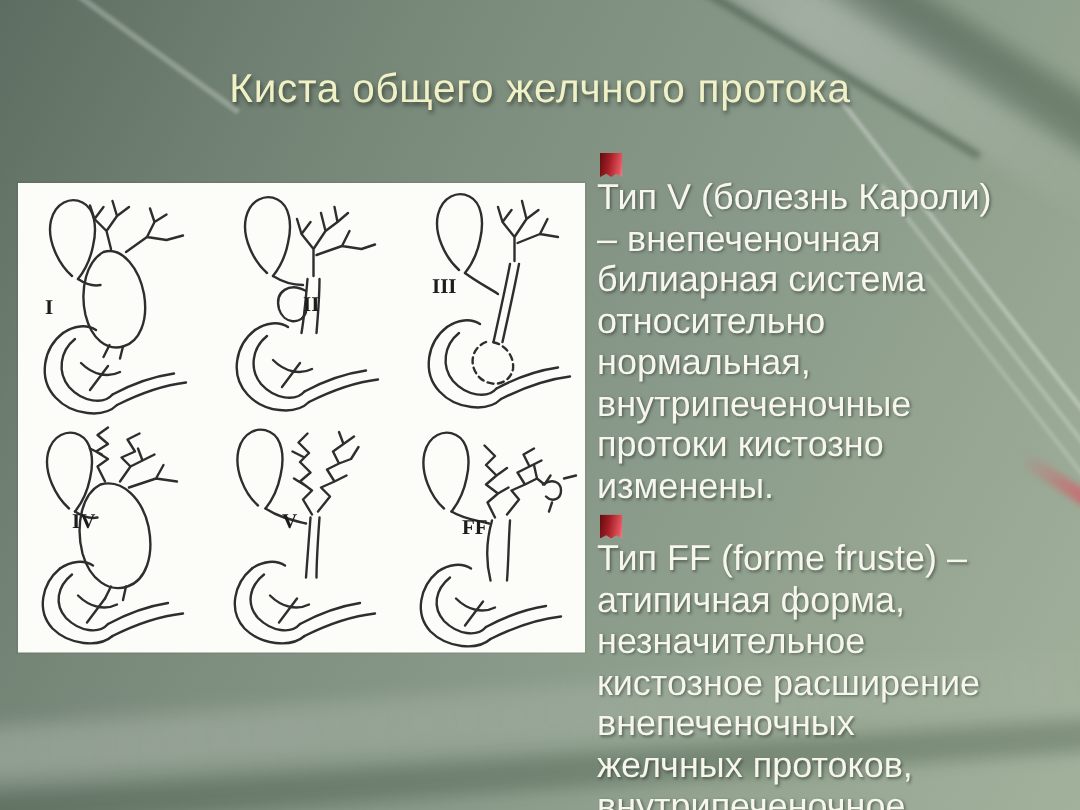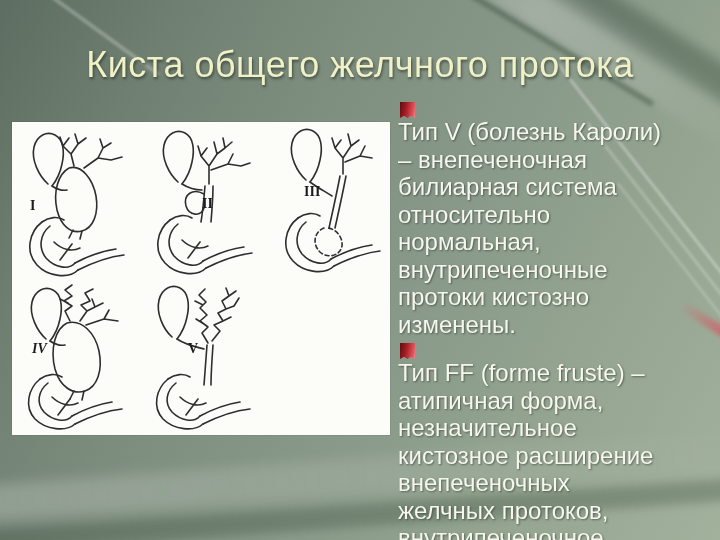--- a/index.html
+++ b/index.html
@@ -25,42 +25,42 @@
        background:linear-gradient(90deg,rgba(255,255,255,.20),rgba(255,255,255,.08) 60%,transparent);filter:blur(6px);}
   .st8{bottom:14px;left:-20px;width:780px;height:22px;transform:rotate(-4deg);
        background:rgba(30,50,36,.25);filter:blur(5px);}
   .st9{top:8px;left:-40px;width:220px;height:4px;transform:rotate(36deg);
        background:rgba(255,255,255,.25);filter:blur(1px);}
   .red-streak{top:314px;right:-10px;width:54px;height:10px;transform:rotate(33deg);
        background:linear-gradient(90deg,rgba(190,70,80,0),rgba(208,96,106,.85));filter:blur(2px);}
 
   .title{
     position:absolute;top:44px;left:0;width:720px;margin:0;
-    text-align:center;font-size:36px;font-weight:400;letter-spacing:.5px;
+    text-align:center;font-size:27px;font-weight:400;letter-spacing:.5px;
     color:var(--title-text,#f1f1c7);
     text-shadow:1px 2px 3px rgba(25,35,28,.6);
   }
 
   .figure{
     position:absolute;left:12px;top:122px;width:378px;height:313px;
     background:var(--figure-background,#fcfcf9);
     box-shadow:0 0 0 1px rgba(0,0,0,.05);
     display:grid;grid-template-columns:repeat(3,1fr);grid-template-rows:repeat(2,1fr);
   }
   .panel{position:relative;}
   .panel svg{position:absolute;left:0;top:0;}
   .panel svg path{fill:none;stroke:var(--figure-line,#2e2e2e);stroke-width:1.6;
     stroke-linecap:round;stroke-linejoin:round;}
   .panel svg path.dashed{stroke-dasharray:4 3;}
   .plabel{position:absolute;font-family:"Liberation Serif",serif;font-weight:bold;
     font-size:14px;color:#1c1c1c;}
   .panel:nth-child(1) .plabel{left:18px;top:76px;}
   .panel:nth-child(2) .plabel{left:30px;top:74px;margin-left:34px;}
-  .panel:nth-child(3) .plabel{left:40px;top:62px;}
-  .panel:nth-child(4) .plabel{left:20px;top:62px;font-style:italic;}
+  .panel:nth-child(3) .plabel{left:24px;top:62px;}
+  .panel:nth-child(4) .plabel{left:36px;top:62px;}
   .panel:nth-child(5) .plabel{left:50px;top:62px;}
   .panel:nth-child(6) .plabel{left:44px;top:66px;}
 
   .bullets{position:absolute;left:398px;top:97px;width:318px;}
   .bullet-item{display:flex;align-items:flex-start;flex-direction:column;}
   .bullet-marker{
     flex:none;width:15px;height:16px;margin:5px 13px 0 2px;
     background:linear-gradient(100deg,#5f0d10,#a31d24 40%,#e4555e 85%,#f58b92);
     clip-path:polygon(0 0,100% 0,100% 100%,72% 86%,50% 100%,28% 86%,0 100%);
   }
@@ -167,20 +167,37 @@
         <path d="M74,62 L82,52 L76,46 L85,42 L80,34 L88,30 L84,22 L91,17 M85,42 L93,38 M88,30 L96,27 L101,19 M91,17 L88,9 M91,17 L98,12"></path>
         <path d="M30,100 C18,110 14,128 25,140 C36,151 56,153 65,145"></path>
         <path d="M38,104 C28,112 26,124 34,133 C43,142 56,144 62,137"></path>
         <path d="M30,100 C37,95 46,94 52,98"></path>
         <path d="M65,145 C79,138 94,132 112,130 M62,137 C75,130 89,125 102,123"></path>
         <path d="M42,118 C50,126 60,128 68,124 M48,136 L60,120"></path>
       </svg>
       <span class="plabel">V</span>
     </div>
 
+    <div class="panel">
+      <svg width="126" height="156" viewBox="0 0 126 156">
+        <path d="M32,60 C23,52 16,36 19,23 C22,11 32,7 40,11 C48,15 50,27 47,40 C45,50 41,57 37,62"></path>
+        <path d="M37,62 C45,67 54,68 62,70"></path>
+        <path d="M64,68 C60,82 60,96 63,108 M76,68 C75,82 75,96 74,108"></path>
+        <path d="M66,66 L61,56 L68,50 L60,44 L67,38 L60,31 L66,25 L59,18 M67,38 L74,33 M68,50 L75,46"></path>
+        <path d="M74,64 L82,54 L77,48 L86,44 L81,36 L89,32 L85,24 L92,20 M86,44 L94,40 L99,44 L103,38 M94,40 L92,31 M89,32 L97,28"></path>
+        <path d="M98,44 C104,40 110,42 110,48 C110,54 104,56 100,52 M104,56 L102,62"></path>
+        <path d="M112,40 L120,38"></path>
+        <path d="M28,102 C16,112 12,130 23,142 C34,153 54,155 63,147"></path>
+        <path d="M36,106 C26,114 24,126 32,135 C41,144 54,146 60,139"></path>
+        <path d="M28,102 C35,97 44,96 50,100"></path>
+        <path d="M63,147 C77,140 92,134 110,132 M60,139 C73,132 87,127 100,125"></path>
+        <path d="M40,120 C48,128 58,130 66,126 M46,138 L58,122"></path>
+      </svg>
+      <span class="plabel">FF</span>
+    </div>
 
   </div>
 
   <div class="bullets">
     <div class="bullet-item">
       <span class="bullet-marker"></span>
       <div class="bullet-text">Тип V (болезнь Кароли)
 – внепеченочная
 билиарная система
 относительно

